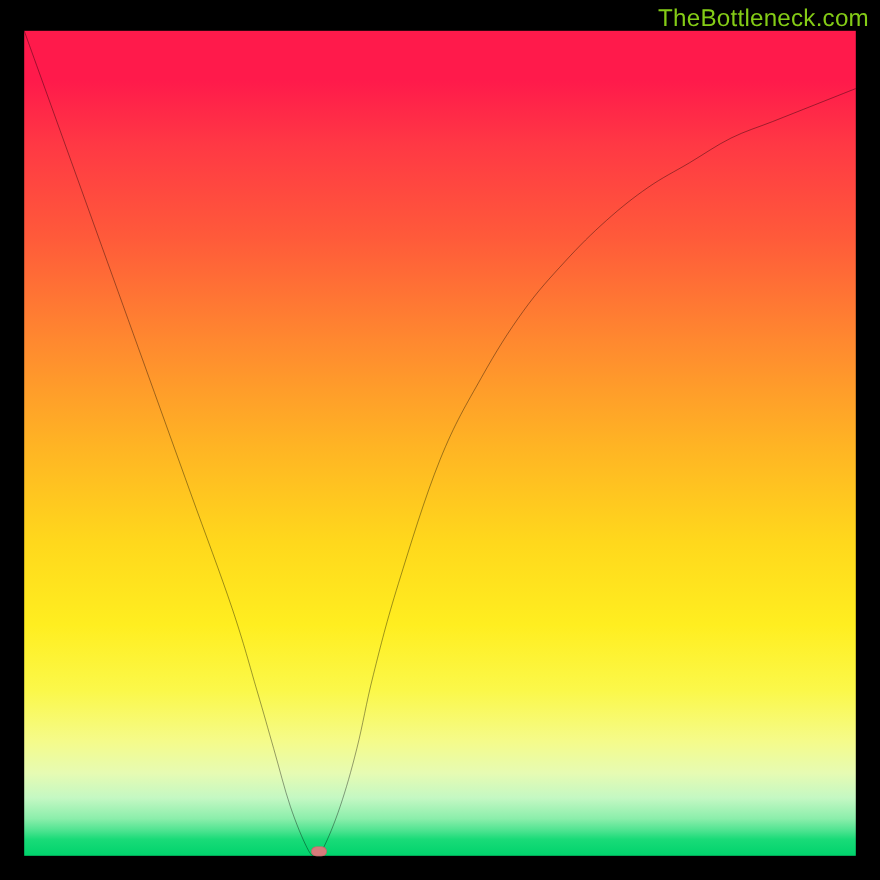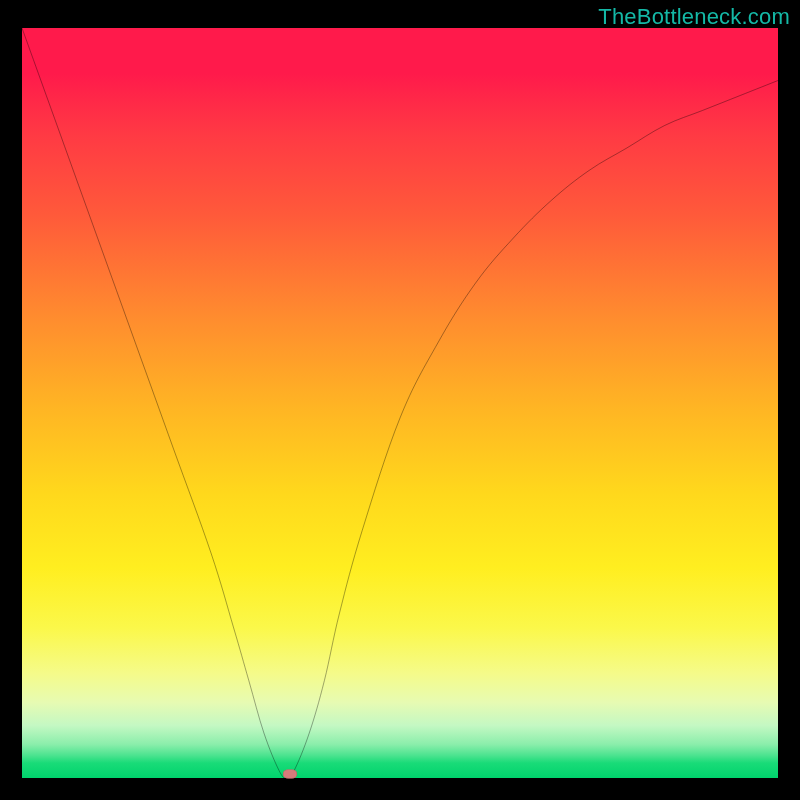--- a/index.html
+++ b/index.html
@@ -14,21 +14,21 @@
   .frame {
     position: relative;
     width: 800px;
     height: 800px;
     background: #000;
   }
   .watermark {
     position: absolute;
     top: 4px;
     right: 10px;
-    color: #14b8a6;
+    color: #84cc16;
     font-size: 22px;
     font-weight: 500;
     letter-spacing: 0.2px;
     z-index: 10;
   }
   .plot-area {
     position: absolute;
     left: 22px;
     top: 28px;
     width: 756px;

